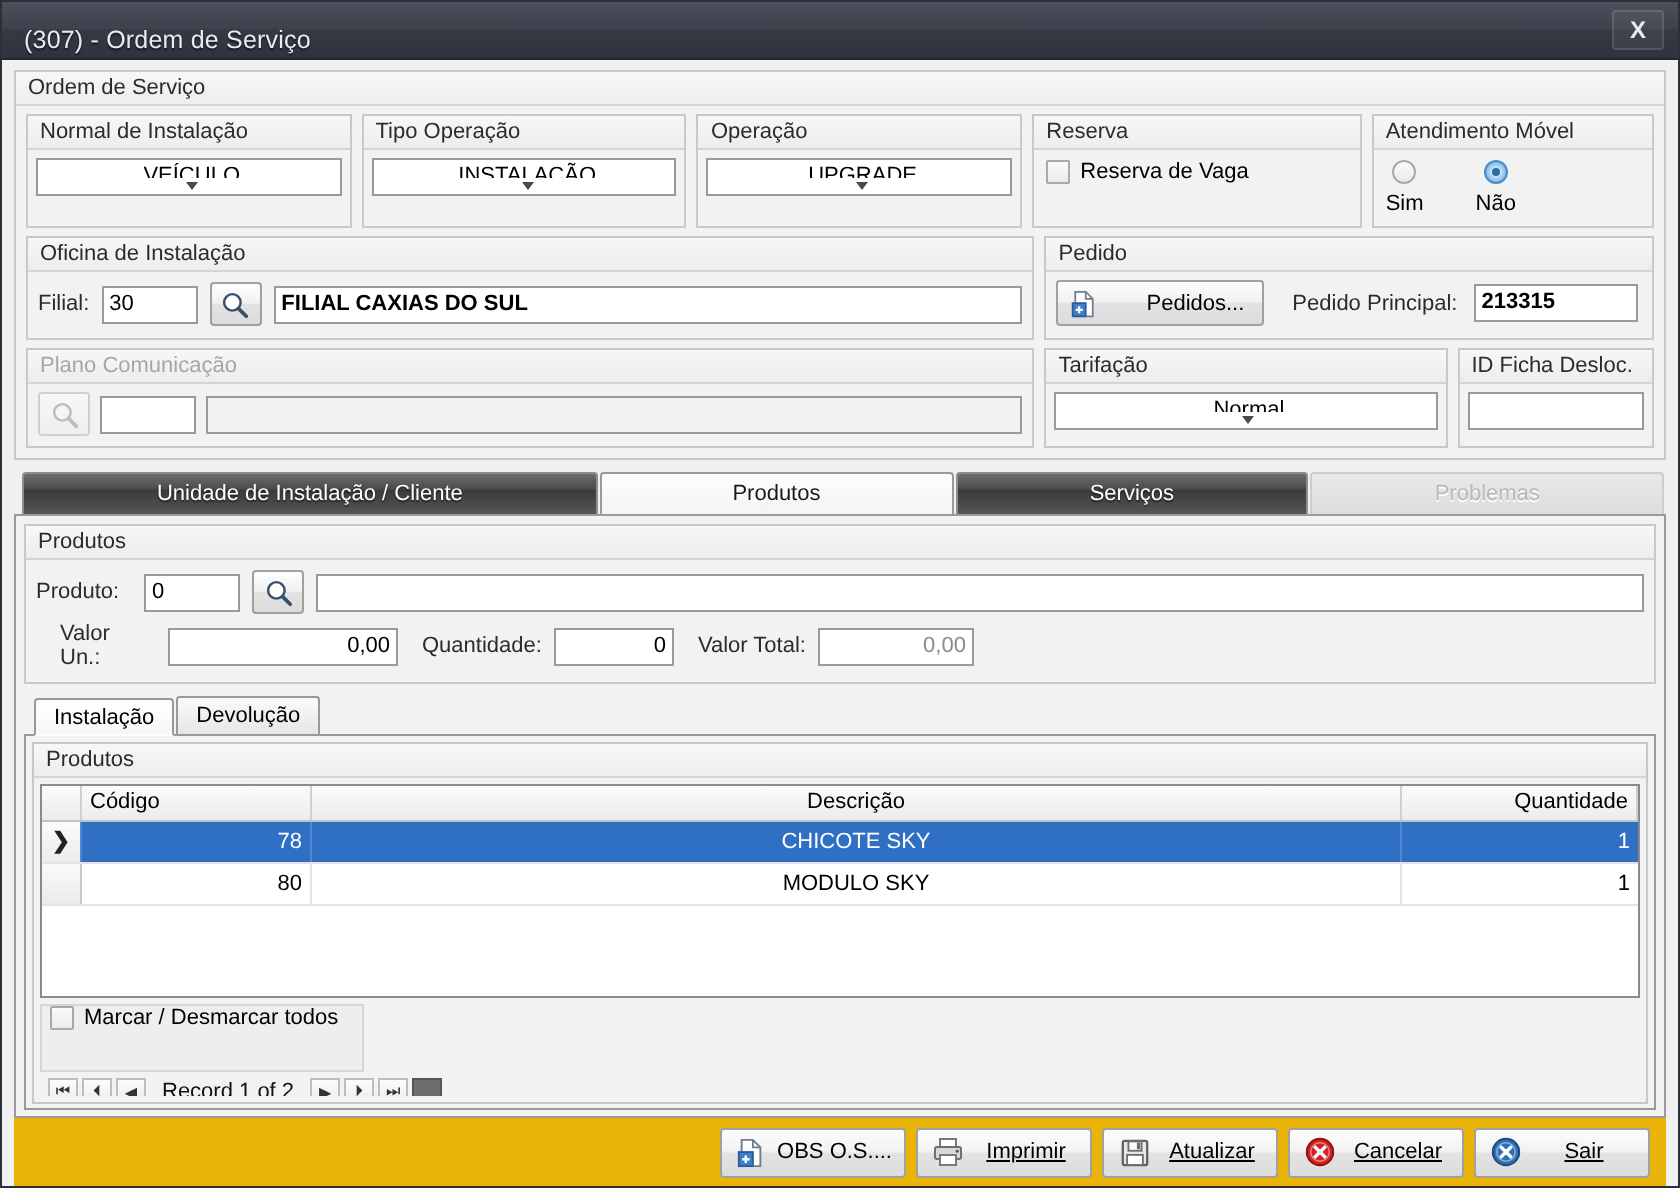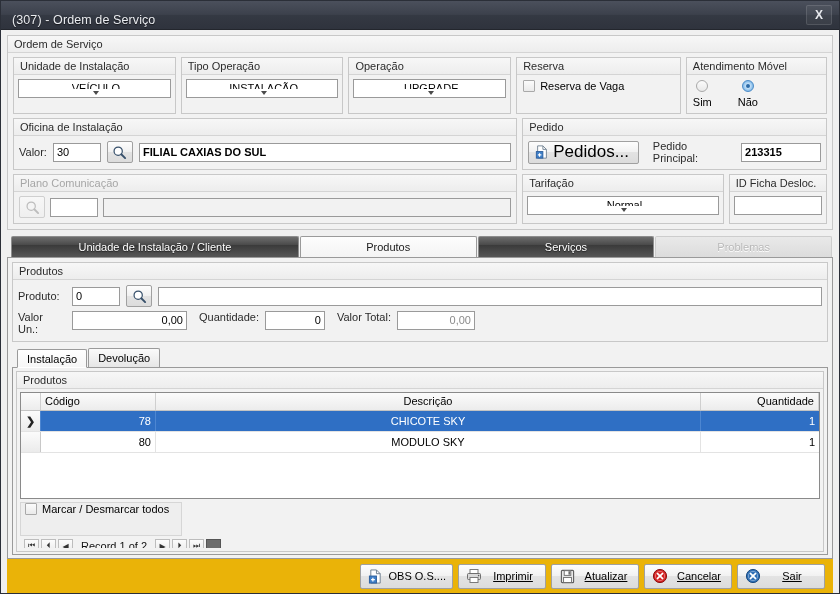--- a/index.html
+++ b/index.html
@@ -180,22 +180,22 @@
   
   .row2 { display: flex; gap: 5px; margin-top: 4px; align-items: stretch; }
   .c-oficina { width: 508px; }
   .c-pedido  { width: 307px; }
 
   .oficina-line { display: flex; align-items: center; gap: 6px; }
   .pedido-line  { display: flex; align-items: center; gap: 8px; }
 
   .btn-pedidos {
     height: 23px; padding: 0 9px 0 5px;
-    display: flex; align-items: center; gap: 4px;
-    font-size: 17px;
+    display: flex; align-items: center; gap: 24px;
+    font-size: 11px;
   }
 
   
   .row3 { display: flex; gap: 5px; margin-top: 4px; align-items: stretch; }
   .c-plano { width: 508px; }
   .c-tarif { width: 203px; }
   .c-ficha { width: 99px; }
   .plano-line { display: flex; align-items: center; gap: 5px; }
 
   
@@ -244,21 +244,21 @@
     border: 1px solid #9a9a9a;
     background: #f2f2f2;
     margin-bottom: 0;
     display: flex; flex-direction: column;
     min-height: 0;
     padding: 4px 4px 3px 4px;
   }
 
   .prod-gb { flex: 0 0 auto; }
   .prod-line1 { display: flex; align-items: center; gap: 6px; }
-  .prod-line2 { display: flex; gap: 6px; margin-top: 4px; }
+  .prod-line2 { display: flex; align-items: center; gap: 6px; margin-top: 4px; margin-left: 12px; }
 
   
   .subtabs {
     display: flex; align-items: flex-end;
     height: 19px; flex: 0 0 19px;
     margin-top: 6px; padding-left: 5px;
   }
   .subtab {
     height: 19px; line-height: 18px;
     padding: 0 9px;
@@ -417,21 +417,21 @@
 
   <div class="client">
 
     <div class="gb os-group">
       <div class="gb-cap">Ordem de Serviço</div>
       <div class="gb-body">
 
         <div class="row1">
 
           <div class="gb col c-unidade">
-            <div class="gb-cap">Unidade de Instalação</div>
+            <div class="gb-cap">Normal de Instalação</div>
             <div class="gb-body" style="padding:4px 4px 5px 4px;">
               <div class="combo">
                 <span class="cval">VEÍCULO</span>
                 <span class="carrow"></span>
               </div>
             </div>
           </div>
 
           <div class="gb col c-tipo">
             <div class="gb-cap">Tipo Operação</div>
@@ -476,21 +476,21 @@
               </div>
             </div>
           </div>
         </div>
 
         <div class="row2">
           <div class="gb c-oficina">
             <div class="gb-cap">Oficina de Instalação</div>
             <div class="gb-body" style="padding:5px 5px 6px 5px;">
               <div class="oficina-line">
-                <span class="field-label">Valor:</span>
+                <span class="field-label">Filial:</span>
                 <span class="txt" style="width:48px;">30</span>
                 <span class="btn3d mag">
                   <svg width="15" height="15" viewBox="0 0 16 16" aria-hidden="true">
                     <circle cx="6.6" cy="6.6" r="4.4" fill="#ffffff" stroke="#37506b" stroke-width="1.3"></circle>
                     <line x1="9.9" y1="9.9" x2="14" y2="14" stroke="#37506b" stroke-width="2" stroke-linecap="round"></line>
                   </svg>
                 </span>
                 <span class="txt bold" style="flex:1 1 auto;">FILIAL CAXIAS DO SUL</span>
               </div>
             </div>

